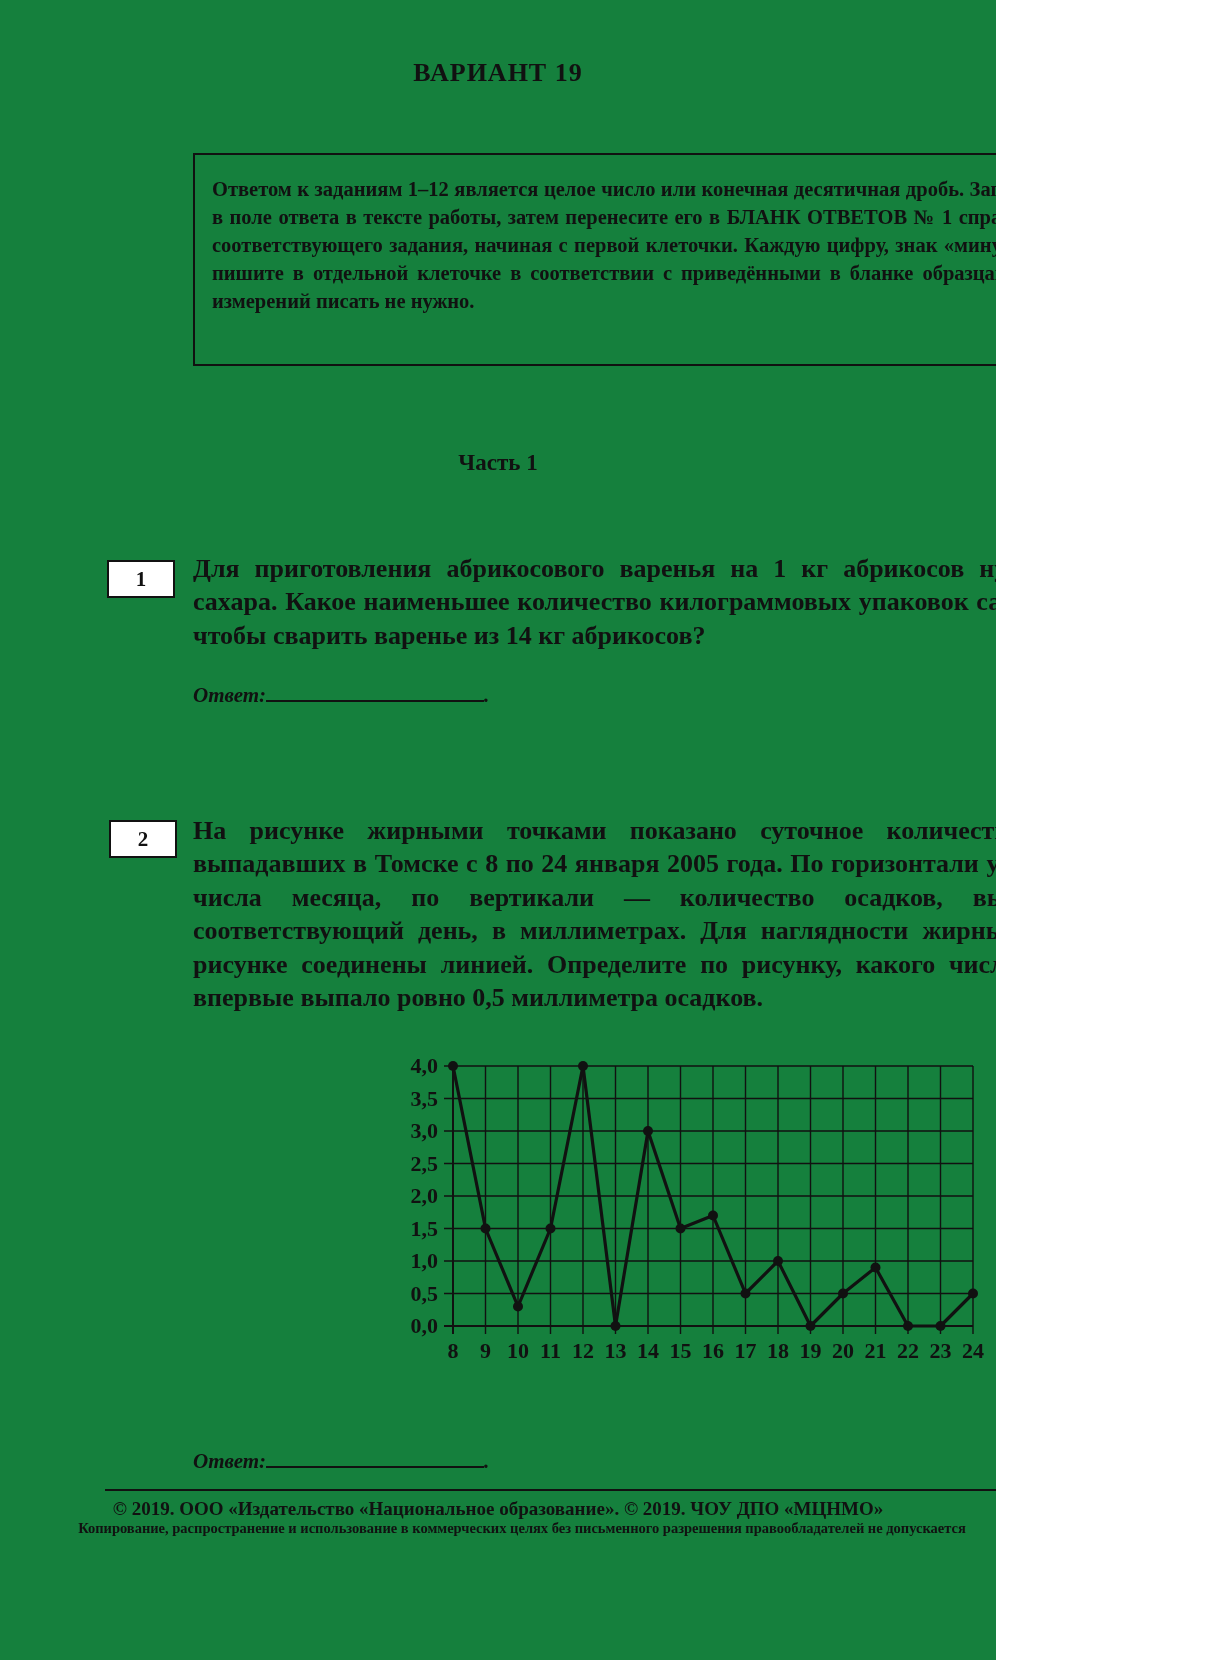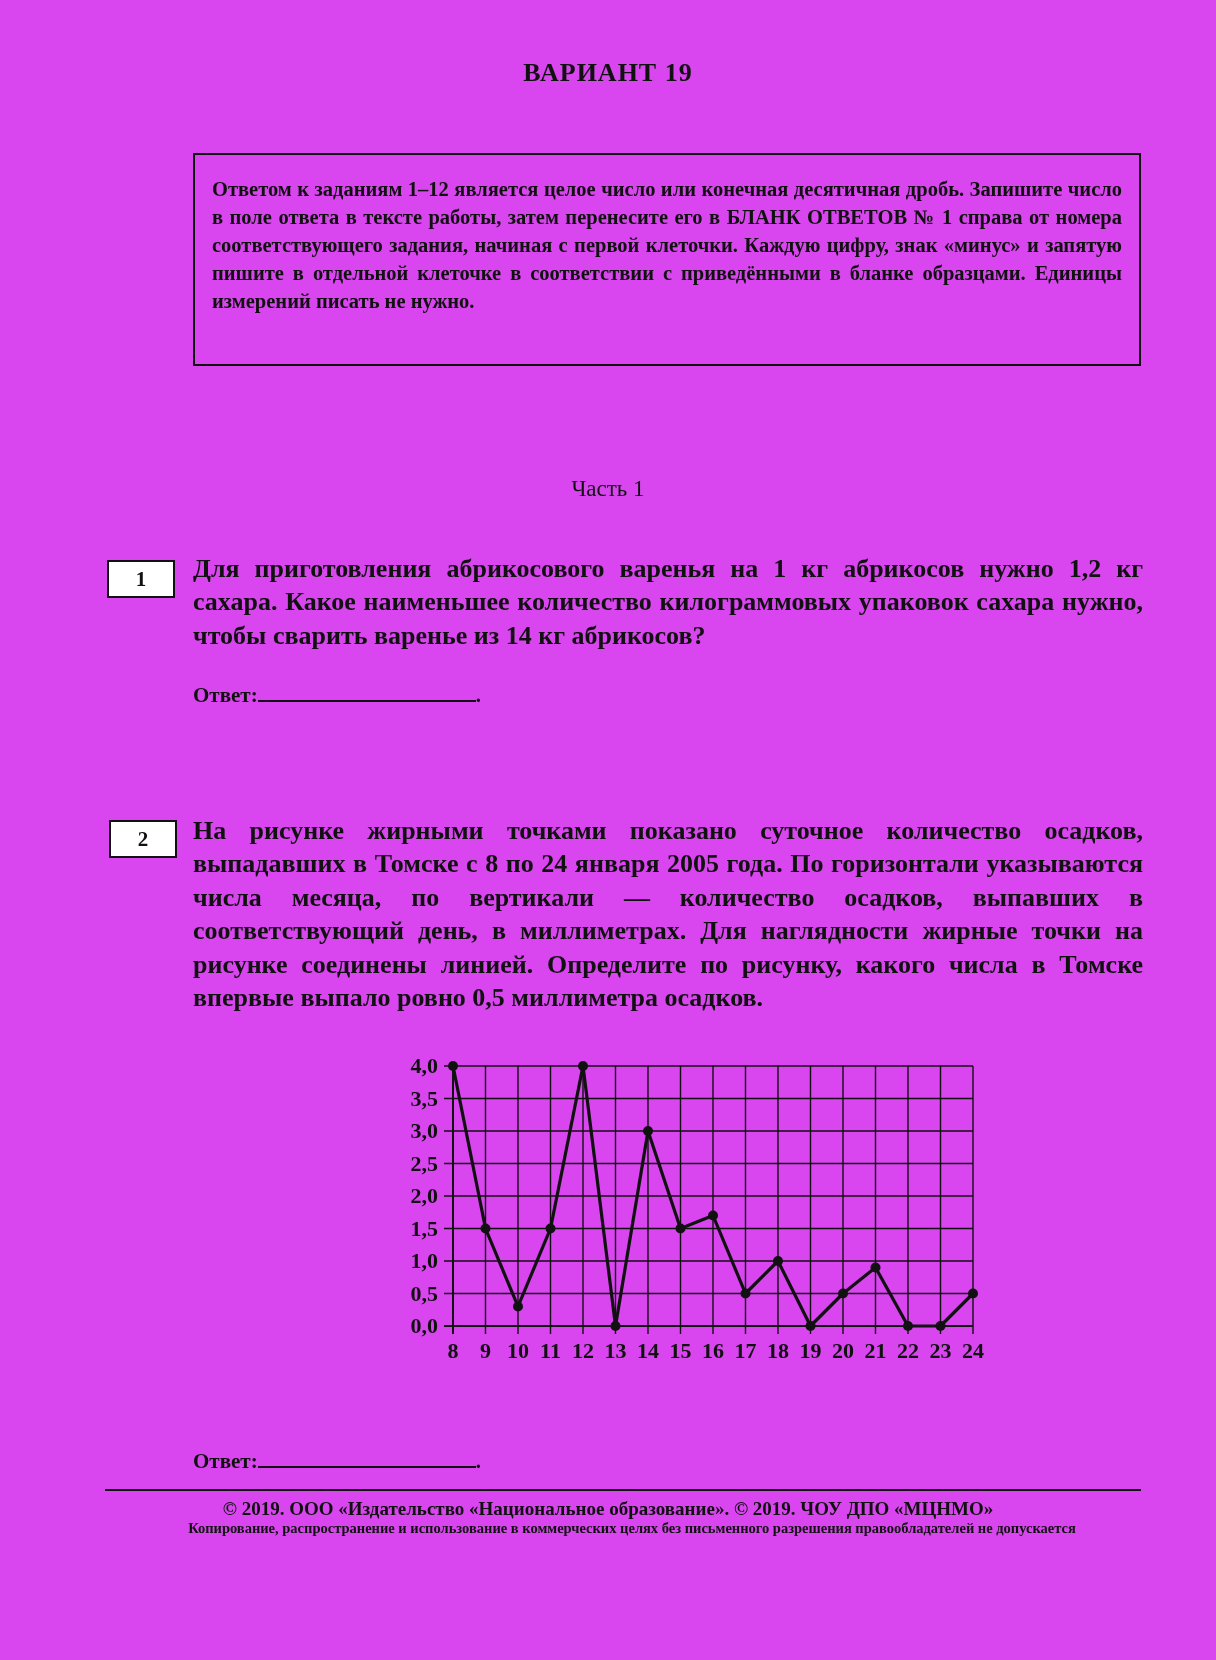--- a/index.html
+++ b/index.html
@@ -1,21 +1,21 @@
 <!DOCTYPE html>
 <html><head>
 <meta charset="utf-8">
 <style>
   * { margin: 0; padding: 0; box-sizing: border-box; }
   html, body { background: #ffffff; }
   .page {
     position: relative;
-    width: 1216px;
+    width: 996px;
     height: 1660px;
-    background: #d946ef;
+    background: #15803d;
     font-family: "Liberation Serif", "DejaVu Serif", serif;
     color: #111;
     overflow: hidden;
   }
   .page-title {
     position: absolute;
     top: 58px; left: 0; width: 100%;
     text-align: center;
     font-size: 26px;
     font-weight: 700;
@@ -28,24 +28,24 @@
     padding: 20px 17px 10px 17px;
   }
   .instruction-text {
     font-size: 20.5px;
     line-height: 28px;
     font-weight: 700;
     text-align: justify;
   }
   .part-heading {
     position: absolute;
-    top: 476px; left: 0; width: 100%;
+    top: 450px; left: 0; width: 100%;
     text-align: center;
     font-size: 23px;
-    font-weight: 400;
+    font-weight: 700;
   }
   .num-box {
     position: absolute;
     width: 68px; height: 38px;
     border: 2.5px solid #111;
     background: #fff;
     display: flex; align-items: center; justify-content: center;
     font-size: 21px;
     font-weight: 700;
   }
@@ -60,20 +60,21 @@
     text-align: justify;
   }
   .problem-text-1 { top: 552px; }
   .problem-text-2 { top: 814px; }
   .answer-row {
     position: absolute;
     left: 193px;
     font-size: 21px;
     font-weight: 700;
     white-space: nowrap;
+    font-style: italic;
   }
   .answer-row-1 { top: 680px; }
   .answer-row-2 { top: 1446px; }
   .answer-blank {
     display: inline-block;
     width: 218px;
     height: 22px;
     border-bottom: 2.5px solid #111;
     vertical-align: baseline;
   }

